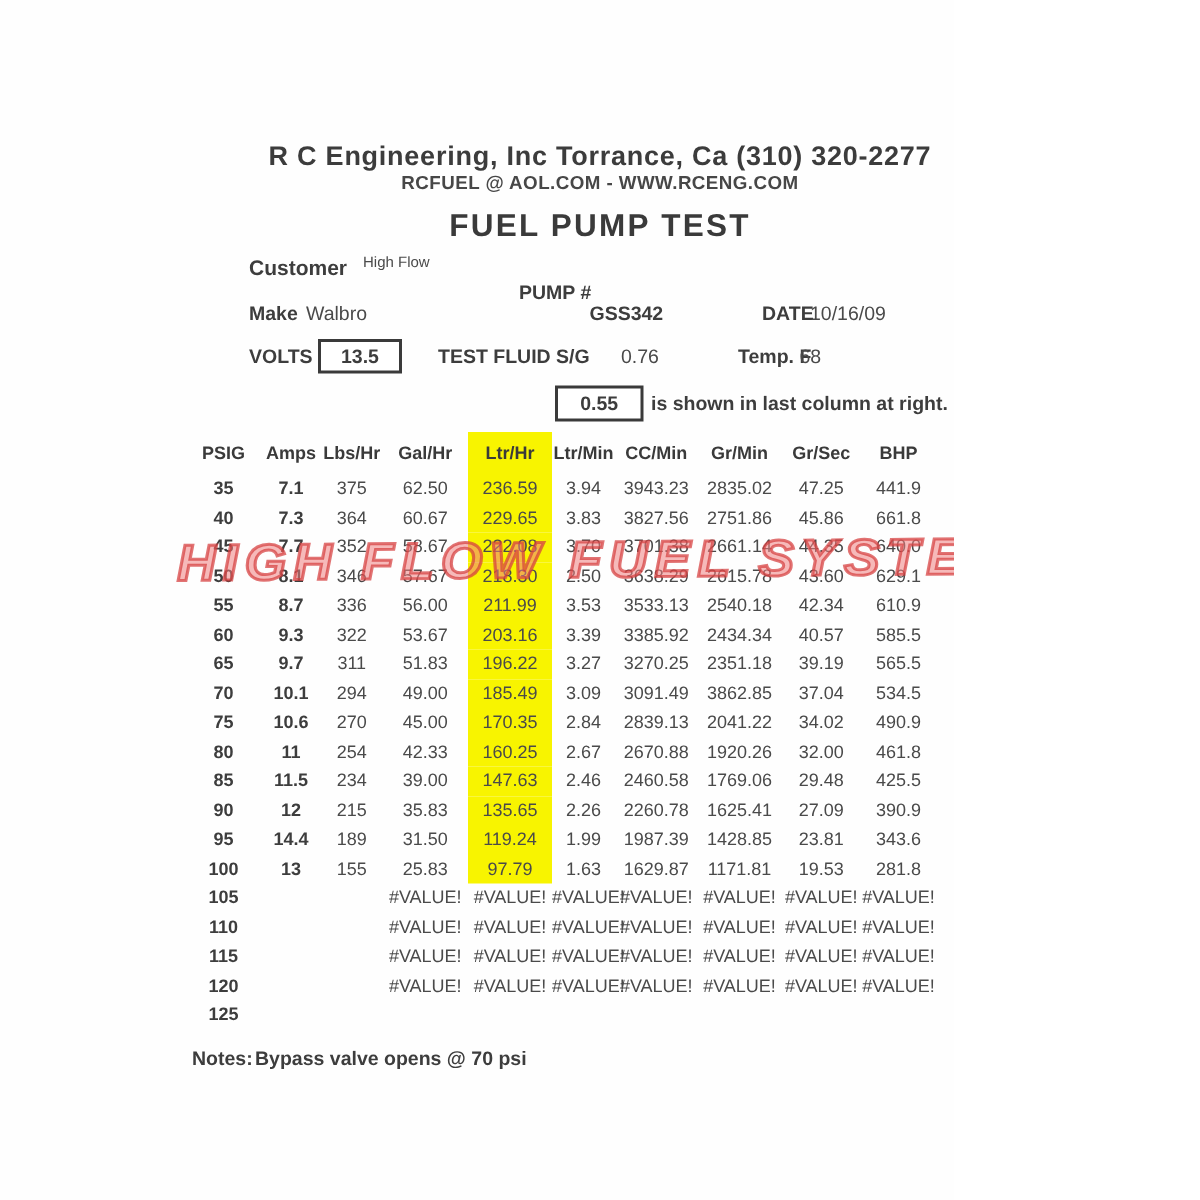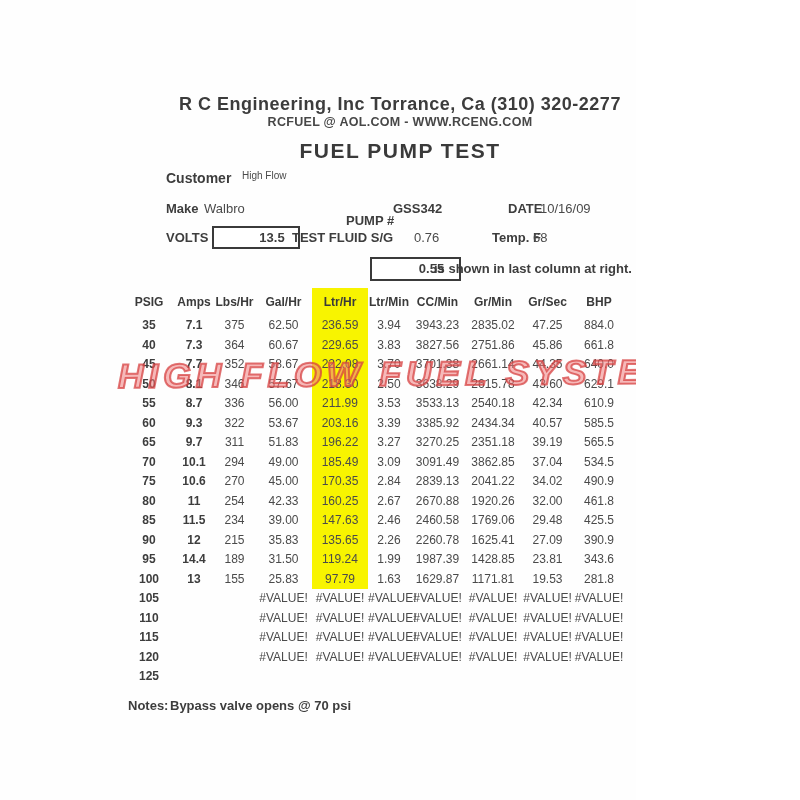--- a/index.html
+++ b/index.html
@@ -10,21 +10,21 @@
   .abs{position:absolute;white-space:nowrap;}
   .b{font-weight:bold;}
   .center{left:0;width:800px;text-align:center;}
   .h1{top:94px;font-size:18px;font-weight:bold;color:#3c3c3c;letter-spacing:.5px;}
   .h2{top:115px;font-size:12.5px;font-weight:bold;color:#474747;letter-spacing:.3px;}
   .title{top:139px;font-size:21px;font-weight:bold;color:#3a3a3a;letter-spacing:1.5px;}
   .lbl{font-size:13px;font-weight:bold;color:#3d3d3d;}
   .val{font-size:13px;color:#4a4a4a;}
   .box{
     position:absolute;border:2px solid #3a3a3a;text-align:center;
-    font-size:13px;font-weight:bold;color:#3d3d3d;background:#fff;padding-left:32px;
+    font-size:13px;font-weight:bold;color:#3d3d3d;background:#fff;
   }
   
   .tbl{
     position:absolute;left:124px;top:288px;
     display:grid;
     grid-template-columns:50px 40px 41px 57px 56px 42px 55px 56px 53px 50px;
     grid-template-rows:28px;
     grid-auto-rows:19.5px;
   }
   .th{
@@ -53,21 +53,21 @@
 
   <div class="abs center h1">R C Engineering, Inc  Torrance,  Ca  (310) 320-2277</div>
   <div class="abs center title">FUEL PUMP TEST</div>
   <div class="abs center h2">RCFUEL @ AOL.COM -  WWW.RCENG.COM</div>
 
   <div class="abs lbl" style="left:166px;top:170px;font-size:14px;">Customer</div>
   <div class="abs val" style="left:242px;top:170px;font-size:10px;">High Flow</div>
 
   <div class="abs lbl" style="left:166px;top:201px;">Make</div>
   <div class="abs val" style="left:204px;top:201px;">Walbro</div>
-  <div class="abs lbl" style="left:346px;top:213px;">PUMP #</div>
+  <div class="abs lbl" style="left:346px;top:187px;">PUMP #</div>
   <div class="abs lbl" style="left:393px;top:201px;">GSS342</div>
   <div class="abs lbl" style="left:508px;top:201px;">DATE</div>
   <div class="abs val" style="left:540px;top:201px;">10/16/09</div>
 
   <div class="abs lbl" style="left:166px;top:230px;">VOLTS</div>
   <div class="box" style="left:212px;top:226px;width:52px;height:19px;line-height:19px;">13.5</div>
   <div class="abs lbl" style="left:292px;top:230px;">TEST FLUID  S/G</div>
   <div class="abs val" style="left:414px;top:230px;">0.76</div>
   <div class="abs lbl" style="left:492px;top:230px;">Temp. F</div>
   <div class="abs val" style="left:533px;top:230px;">68</div>
@@ -88,21 +88,21 @@
       <div class="th">BHP</div>
       <div class="td b">35</div>
       <div class="td b">7.1</div>
       <div class="td">375</div>
       <div class="td">62.50</div>
       <div class="td hl">236.59</div>
       <div class="td">3.94</div>
       <div class="td">3943.23</div>
       <div class="td">2835.02</div>
       <div class="td">47.25</div>
-      <div class="td">884.0</div>
+      <div class="td">441.9</div>
       <div class="td b">40</div>
       <div class="td b">7.3</div>
       <div class="td">364</div>
       <div class="td">60.67</div>
       <div class="td hl">229.65</div>
       <div class="td">3.83</div>
       <div class="td">3827.56</div>
       <div class="td">2751.86</div>
       <div class="td">45.86</div>
       <div class="td">661.8</div>

